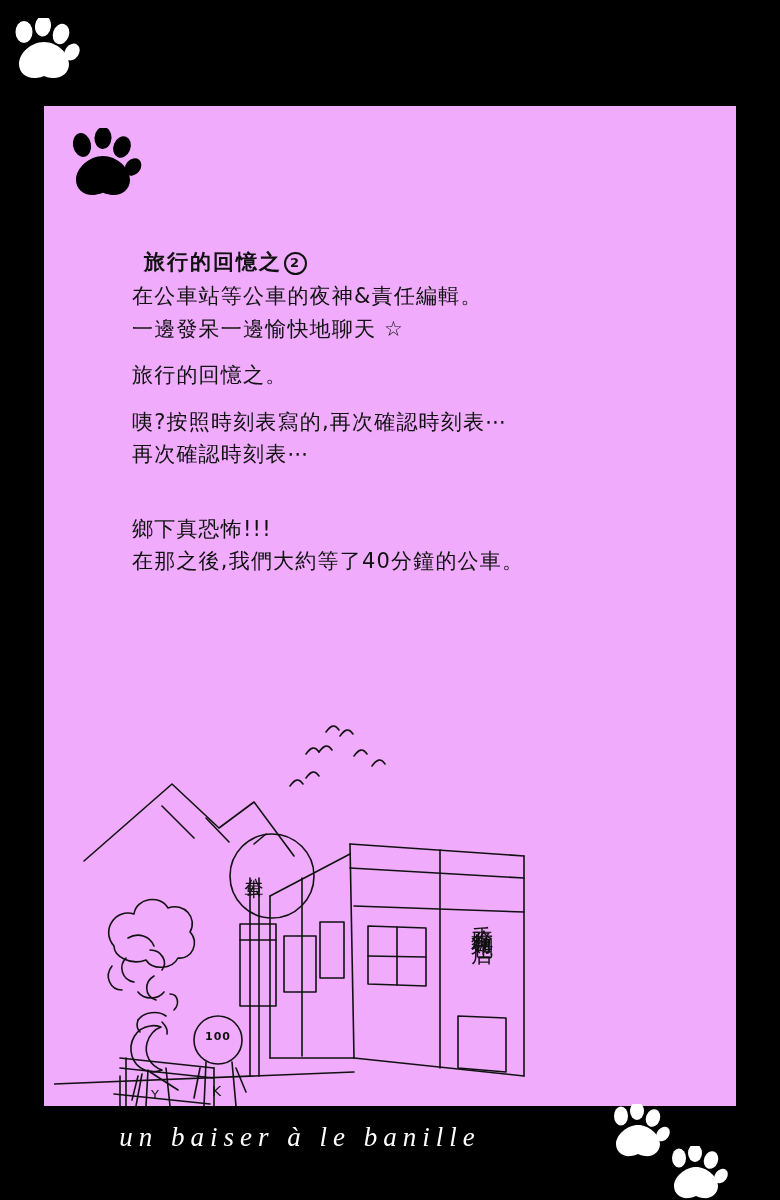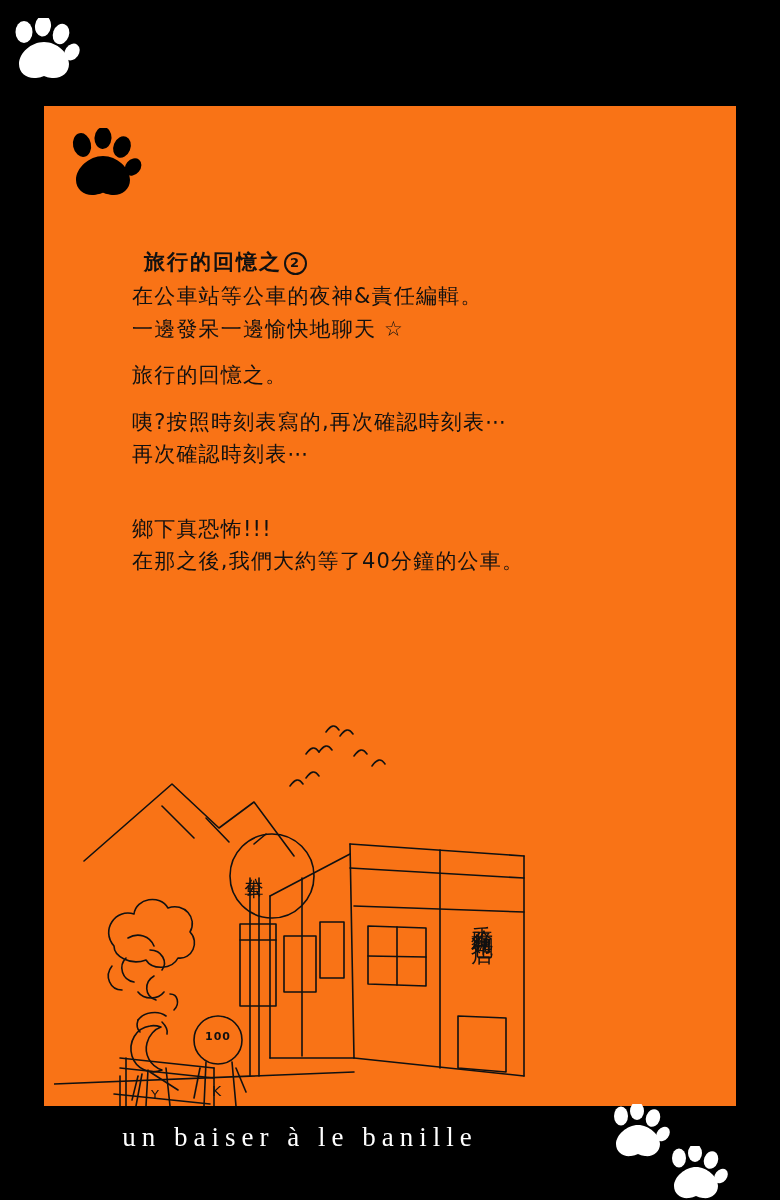--- a/index.html
+++ b/index.html
@@ -26,21 +26,21 @@
   }
   .paw svg { display: block; }
 
   
   .panel {
     position: absolute;
     left: 44px;
     top: 106px;
     width: 692px;
     height: 1000px;
-    background: #f97316;
+    background: #f0abfc;
     overflow: hidden;
   }
 
   .panel-paw {
     position: absolute;
     left: 20px;
     top: 22px;
   }
 
   .story {
@@ -126,20 +126,21 @@
 
   
   .footer-text {
     position: absolute;
     left: 0;
     top: 1122px;
     width: 600px;
     text-align: center;
     color: #ffffff;
     font-family: "Liberation Serif", serif;
+    font-style: italic;
     font-size: 27px;
     letter-spacing: 6px;
   }
 </style>
 </head>
 <body>
 
 <div class="page">
 
   <div class="paw" style="left:8px; top:18px;">

